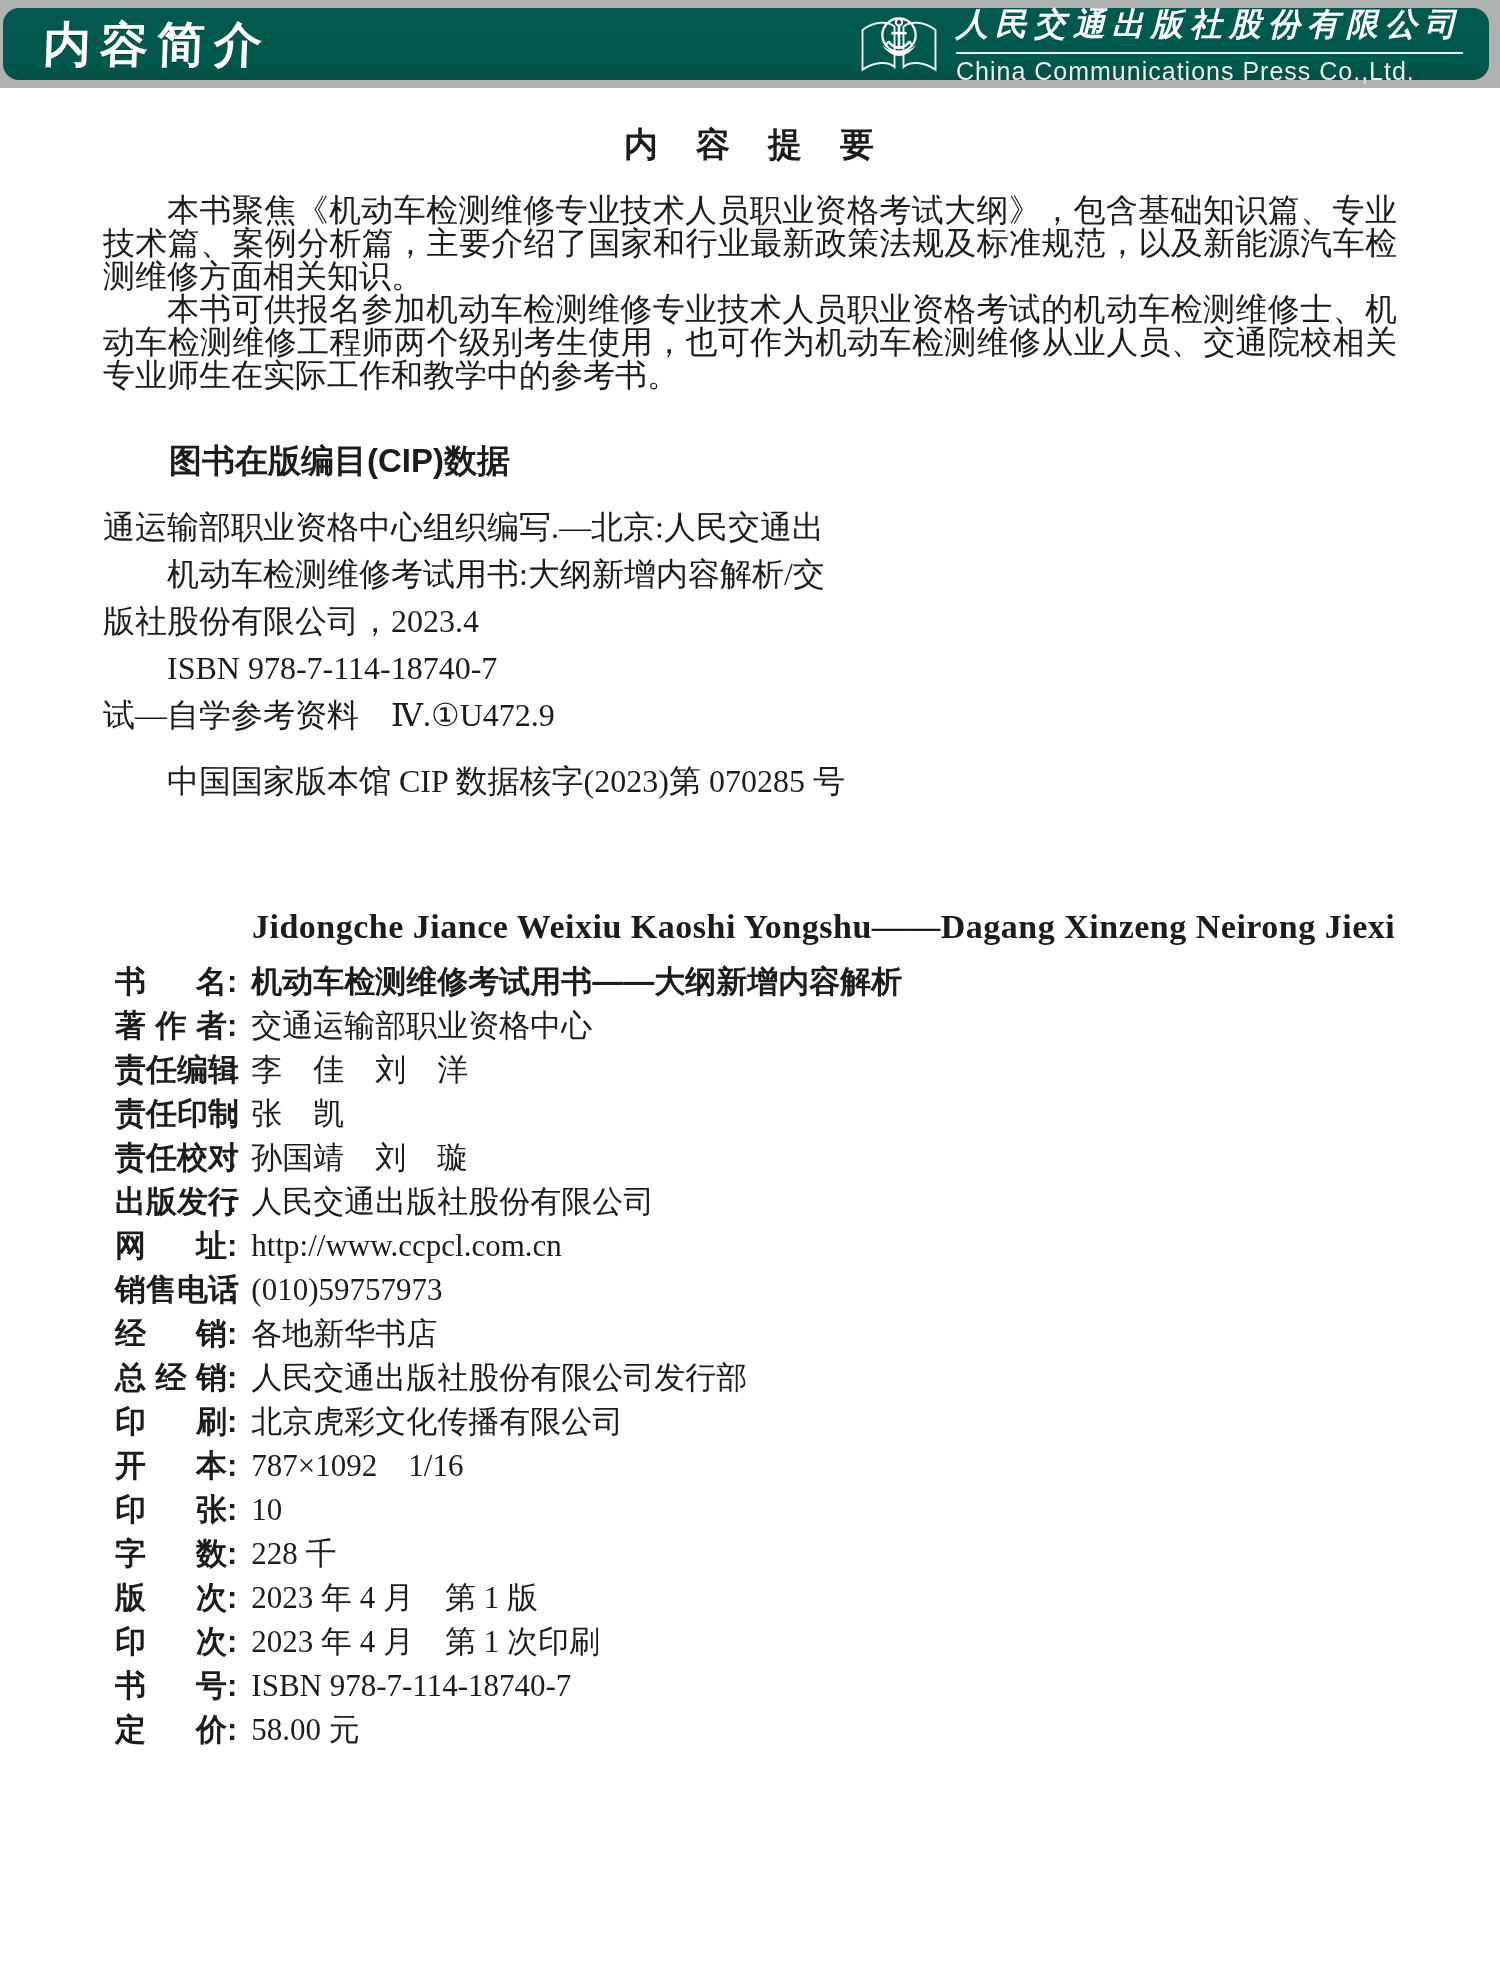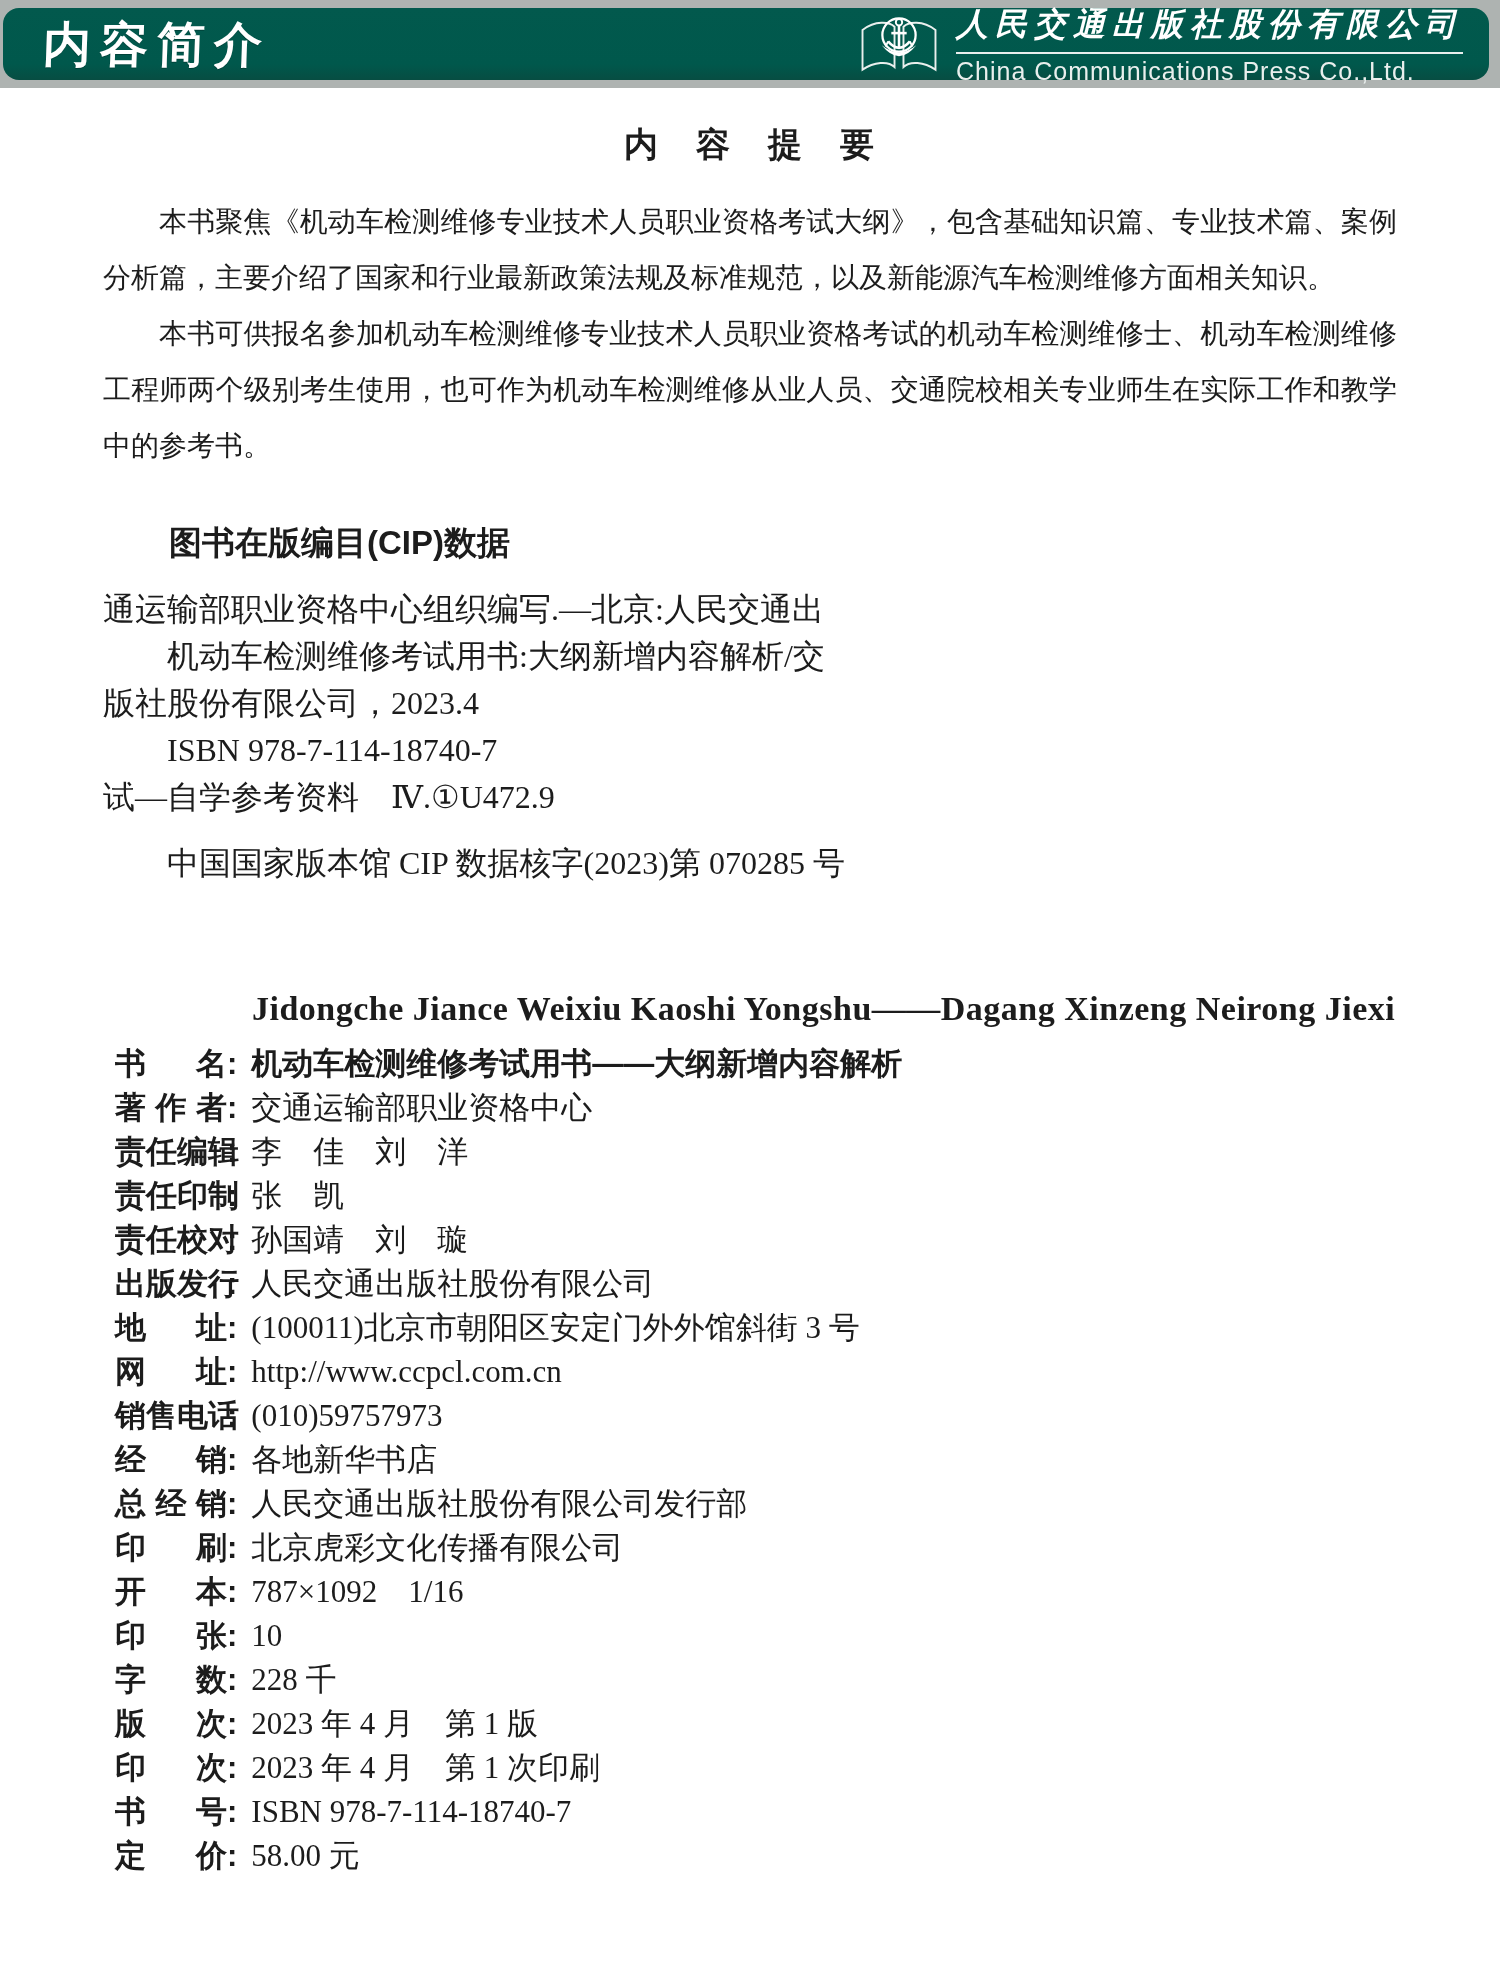--- a/index.html
+++ b/index.html
@@ -42,21 +42,21 @@
     font-family: "Liberation Sans", "DejaVu Sans", sans-serif;
     font-size: 25px; color: #e9efed; letter-spacing: 1px; padding-top: 3px; white-space: nowrap;
   }
 
   
   .summary-heading {
     margin-top: 34px; text-align: center;
     font-family: "Liberation Sans", "DejaVu Sans", sans-serif;
     font-weight: 700; font-size: 34px; letter-spacing: 2px;
   }
-  .summary-paragraphs { margin: 26px 103px 0 103px; font-size: 28px; line-height: 56px; text-align: justify; }
+  .summary-paragraphs { margin: 26px 103px 0 103px; font-size: 32px; line-height: 33px; text-align: justify; }
   .summary-paragraphs p { margin: 0; text-indent: 2em; }
 
   
   .cip-section { margin: 45px 560px 0 103px; font-size: 32px; line-height: 47px; }
   .cip-heading {
     font-family: "Liberation Sans", "DejaVu Sans", sans-serif;
     font-weight: 700; font-size: 33px; text-indent: 2em; margin-bottom: 20px; white-space: nowrap;
   }
   .cip-line { white-space: nowrap; }
   .cip-line.indent { text-indent: 2em; }
@@ -133,21 +133,20 @@
 
   <div class="pinyin-line">Jidongche Jiance Weixiu Kaoshi Yongshu——Dagang Xinzeng Neirong Jiexi</div>
 
   <div class="book-info">
     <div class="info-row"><span class="row-label">书名</span><span class="row-colon">:</span><span class="row-value bold-value">机动车检测维修考试用书——大纲新增内容解析</span></div>
     <div class="info-row"><span class="row-label">著作者</span><span class="row-colon">:</span><span class="row-value">交通运输部职业资格中心</span></div>
     <div class="info-row"><span class="row-label">责任编辑</span><span class="row-colon">:</span><span class="row-value">李　佳　刘　洋</span></div>
     <div class="info-row"><span class="row-label">责任印制</span><span class="row-colon">:</span><span class="row-value">张　凯</span></div>
     <div class="info-row"><span class="row-label">责任校对</span><span class="row-colon">:</span><span class="row-value">孙国靖　刘　璇</span></div>
     <div class="info-row"><span class="row-label">出版发行</span><span class="row-colon">:</span><span class="row-value">人民交通出版社股份有限公司</span></div>
-    <div class="info-row"><span class="row-label">地址</span><span class="row-colon">:</span><span class="row-value">(100011)北京市朝阳区安定门外外馆斜街 3 号</span></div>
     <div class="info-row"><span class="row-label">网址</span><span class="row-colon">:</span><span class="row-value">http://www.ccpcl.com.cn</span></div>
     <div class="info-row"><span class="row-label">销售电话</span><span class="row-colon">:</span><span class="row-value">(010)59757973</span></div>
     <div class="info-row"><span class="row-label">经销</span><span class="row-colon">:</span><span class="row-value">各地新华书店</span></div>
     <div class="info-row"><span class="row-label">总经销</span><span class="row-colon">:</span><span class="row-value">人民交通出版社股份有限公司发行部</span></div>
     <div class="info-row"><span class="row-label">印刷</span><span class="row-colon">:</span><span class="row-value">北京虎彩文化传播有限公司</span></div>
     <div class="info-row"><span class="row-label">开本</span><span class="row-colon">:</span><span class="row-value">787×1092　1/16</span></div>
     <div class="info-row"><span class="row-label">印张</span><span class="row-colon">:</span><span class="row-value">10</span></div>
     <div class="info-row"><span class="row-label">字数</span><span class="row-colon">:</span><span class="row-value">228 千</span></div>
     <div class="info-row"><span class="row-label">版次</span><span class="row-colon">:</span><span class="row-value">2023 年 4 月　第 1 版</span></div>
     <div class="info-row"><span class="row-label">印次</span><span class="row-colon">:</span><span class="row-value">2023 年 4 月　第 1 次印刷</span></div>

